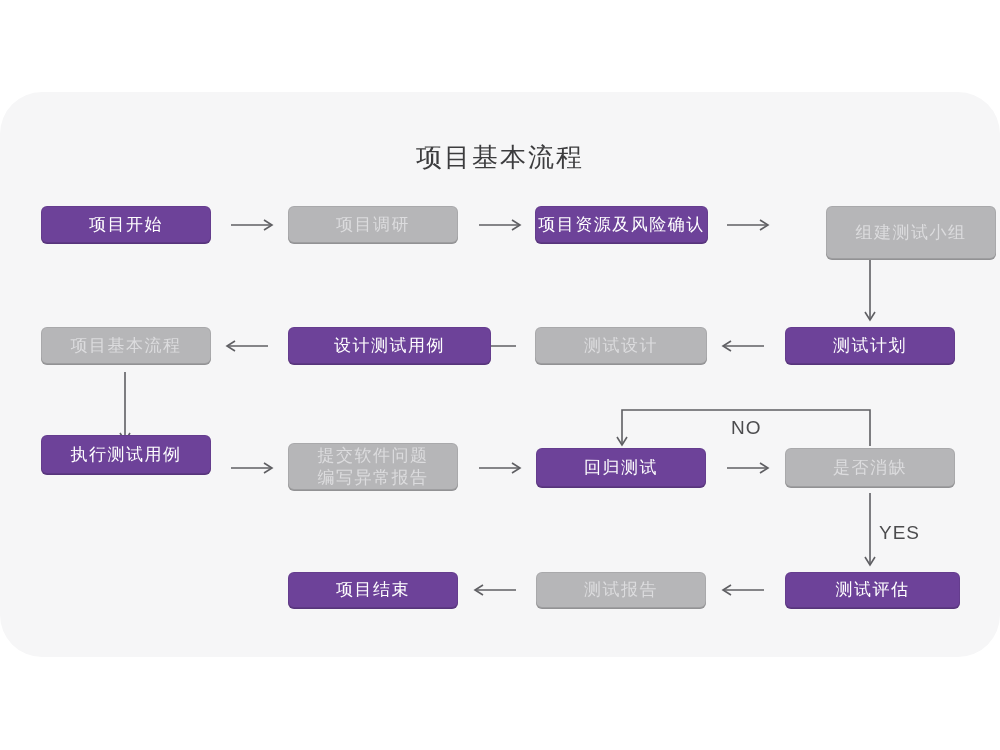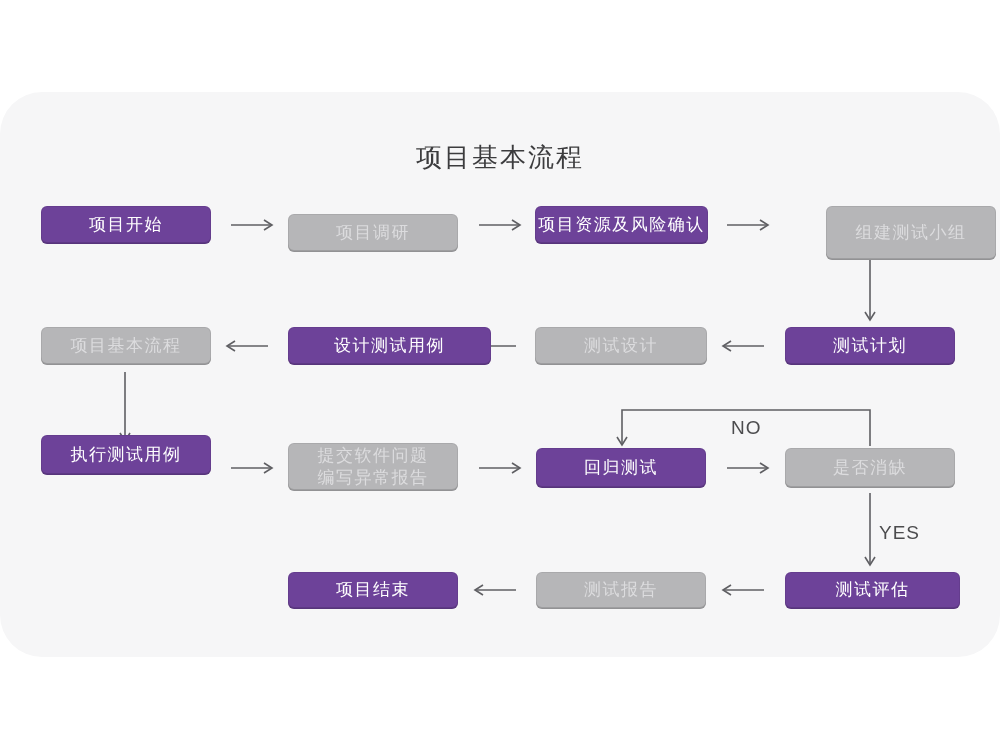--- a/index.html
+++ b/index.html
@@ -88,21 +88,21 @@
       <polyline points="870,446 870,410 622,410 622,445" class="edge" marker-end="url(#arrowhead)"></polyline>
       <text x="731" y="434" class="edge-label">NO</text>
       <polyline points="870,493 870,565" class="edge" marker-end="url(#arrowhead)"></polyline>
       <text x="879" y="539" class="edge-label">YES</text>
       <polyline points="764,590 723,590" class="edge" marker-end="url(#arrowhead)"></polyline>
       <polyline points="516,590 475,590" class="edge" marker-end="url(#arrowhead)"></polyline>
     </svg>
 
   <div>
       <div class="node purple" style="left: 41px; top: 206px; width: 170px; height: 38px;">项目开始</div>
-      <div class="node gray" style="left: 288px; top: 206px; width: 170px; height: 38px; margin-top: 8px;">项目调研</div>
+      <div class="node gray" style="left: 288px; top: 206px; width: 170px; height: 38px;">项目调研</div>
       <div class="node purple" style="left: 535px; top: 206px; width: 173px; height: 38px;">项目资源及风险确认</div>
       <div class="node gray" style="left: 826px; top: 206px; width: 170px; height: 54px;">组建测试小组</div>
       <div class="node purple" style="left: 785px; top: 327px; width: 170px; height: 38px;">测试计划</div>
       <div class="node gray" style="left: 535px; top: 327px; width: 172px; height: 38px;">测试设计</div>
       <div class="node purple" style="left: 288px; top: 327px; width: 203px; height: 38px;">设计测试用例</div>
       <div class="node gray" style="left: 41px; top: 327px; width: 170px; height: 38px;">项目基本流程</div>
       <div class="node purple" style="left: 41px; top: 435px; width: 170px; height: 40px;">执行测试用例</div>
       <div class="node gray" style="left: 288px; top: 443px; width: 170px; height: 48px;">提交软件问题
 编写异常报告</div>
       <div class="node purple" style="left: 536px; top: 448px; width: 170px; height: 40px;">回归测试</div>

